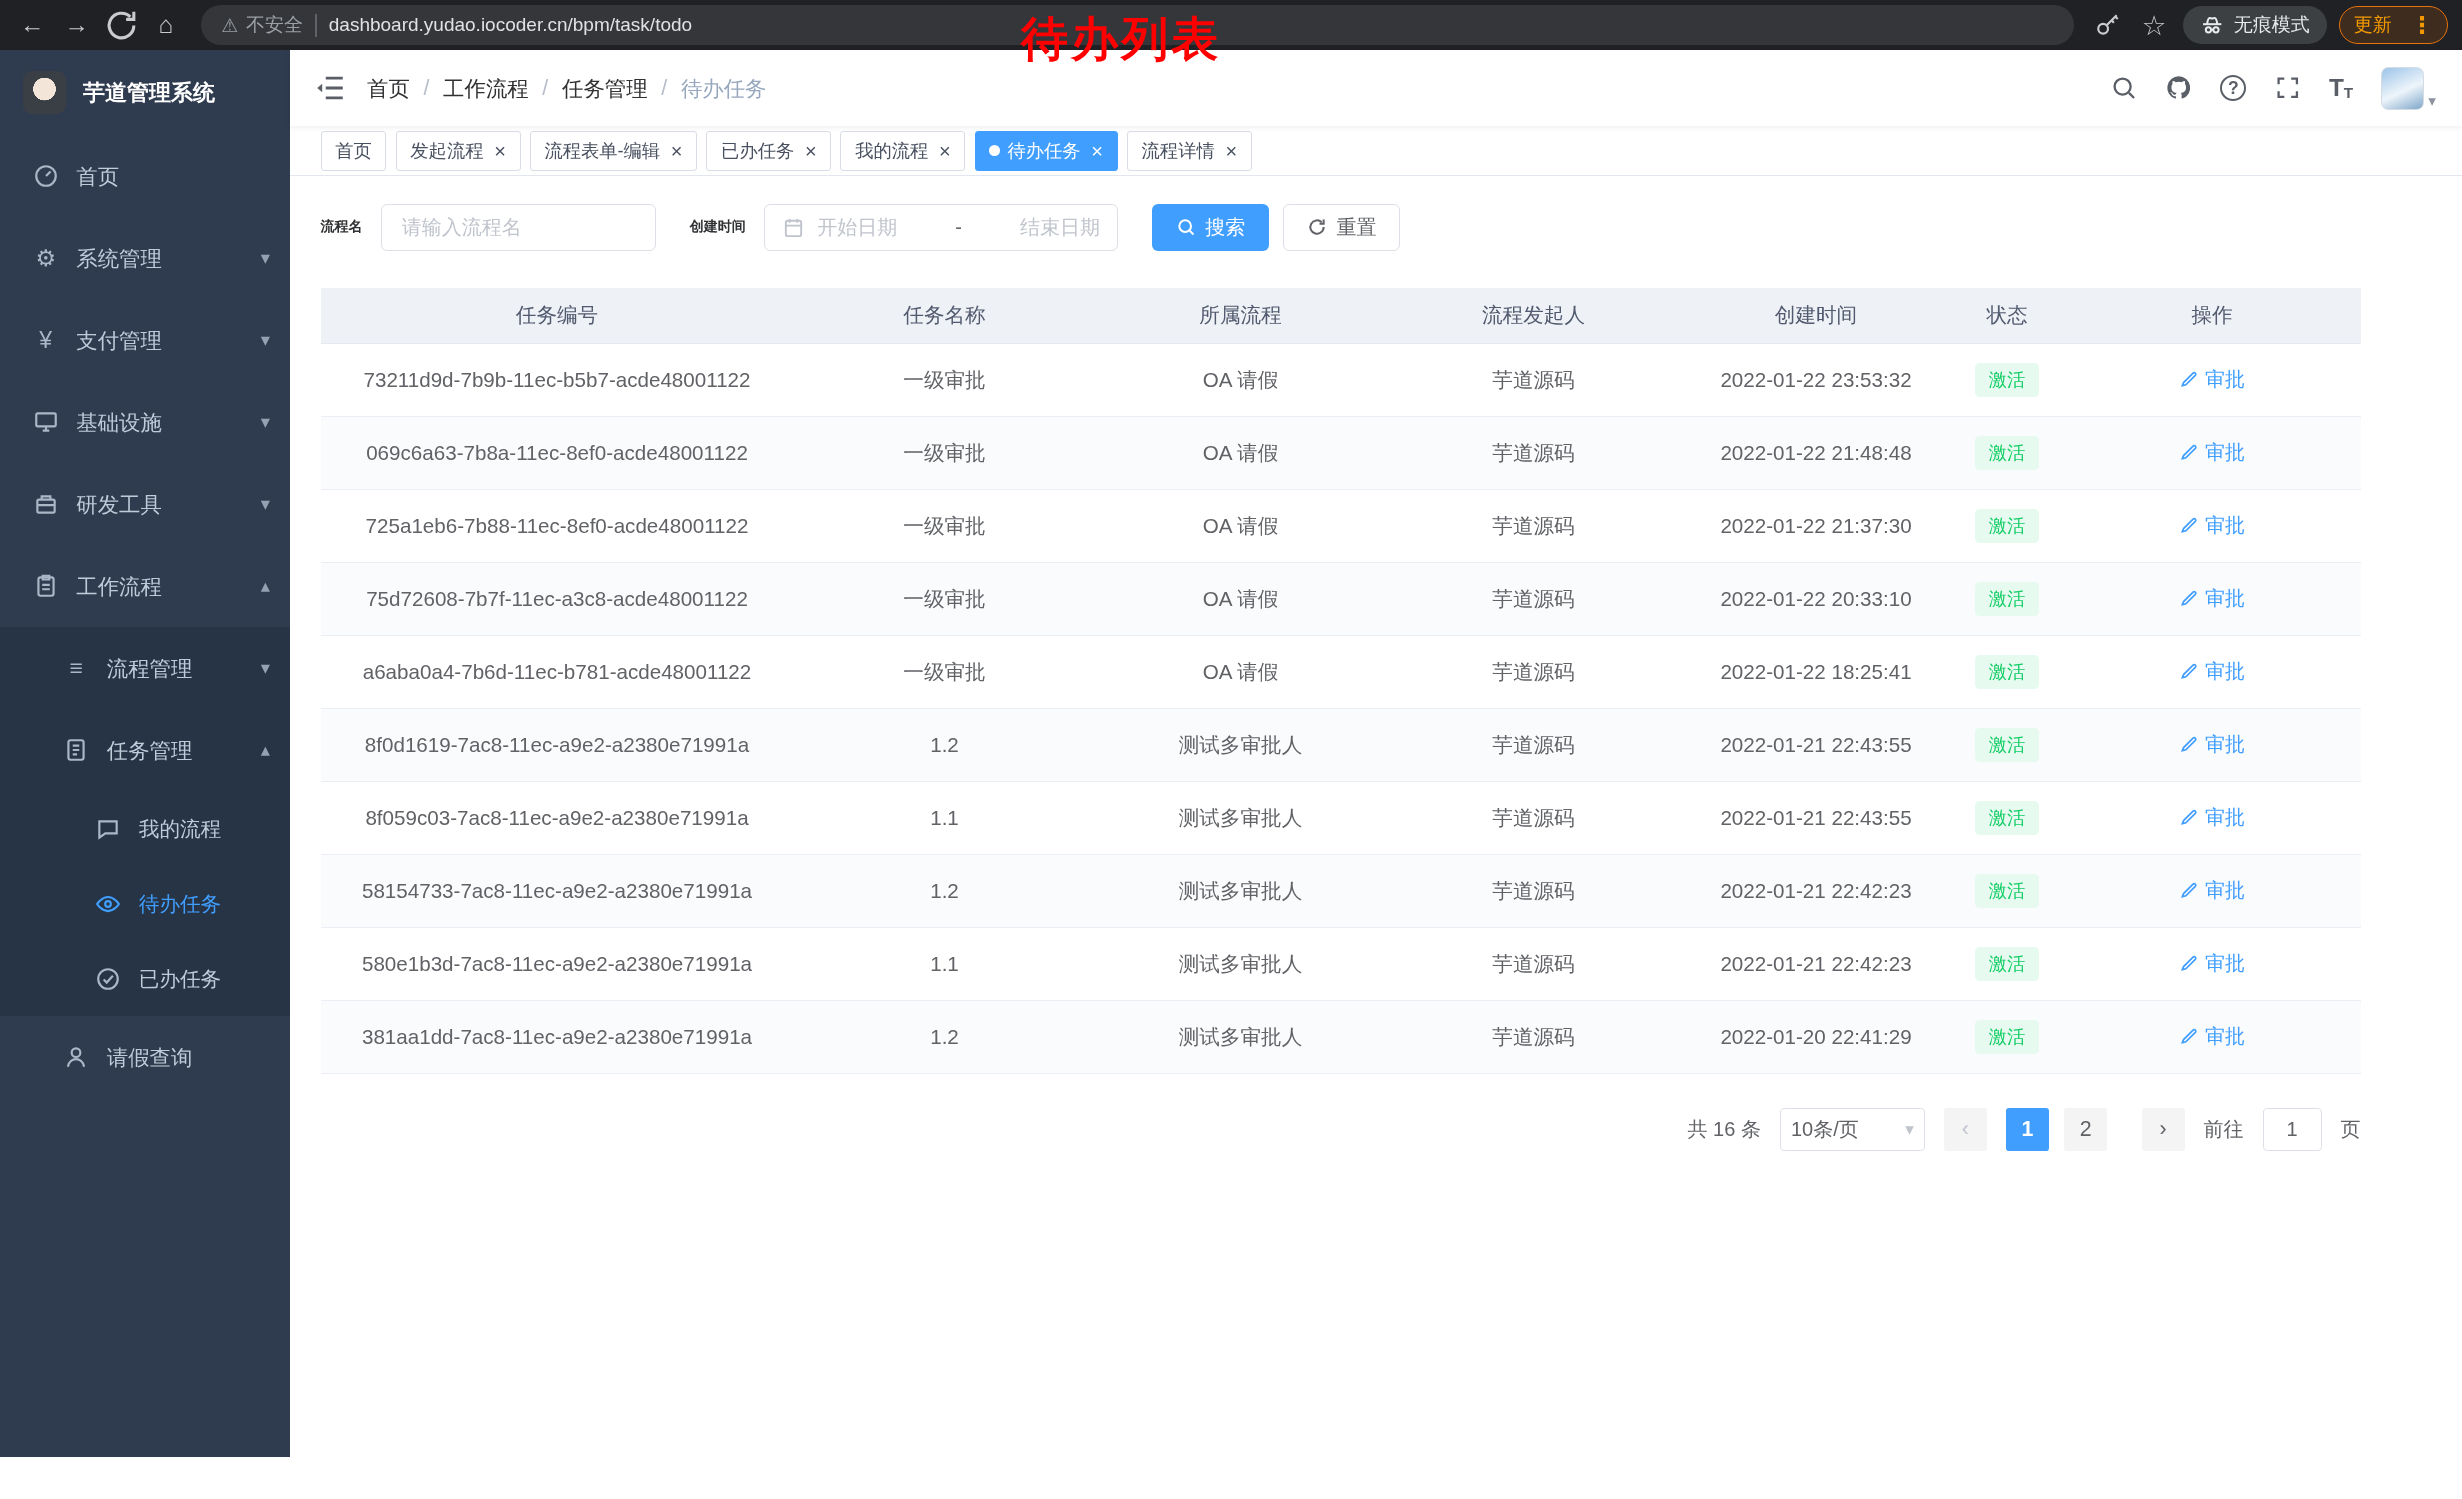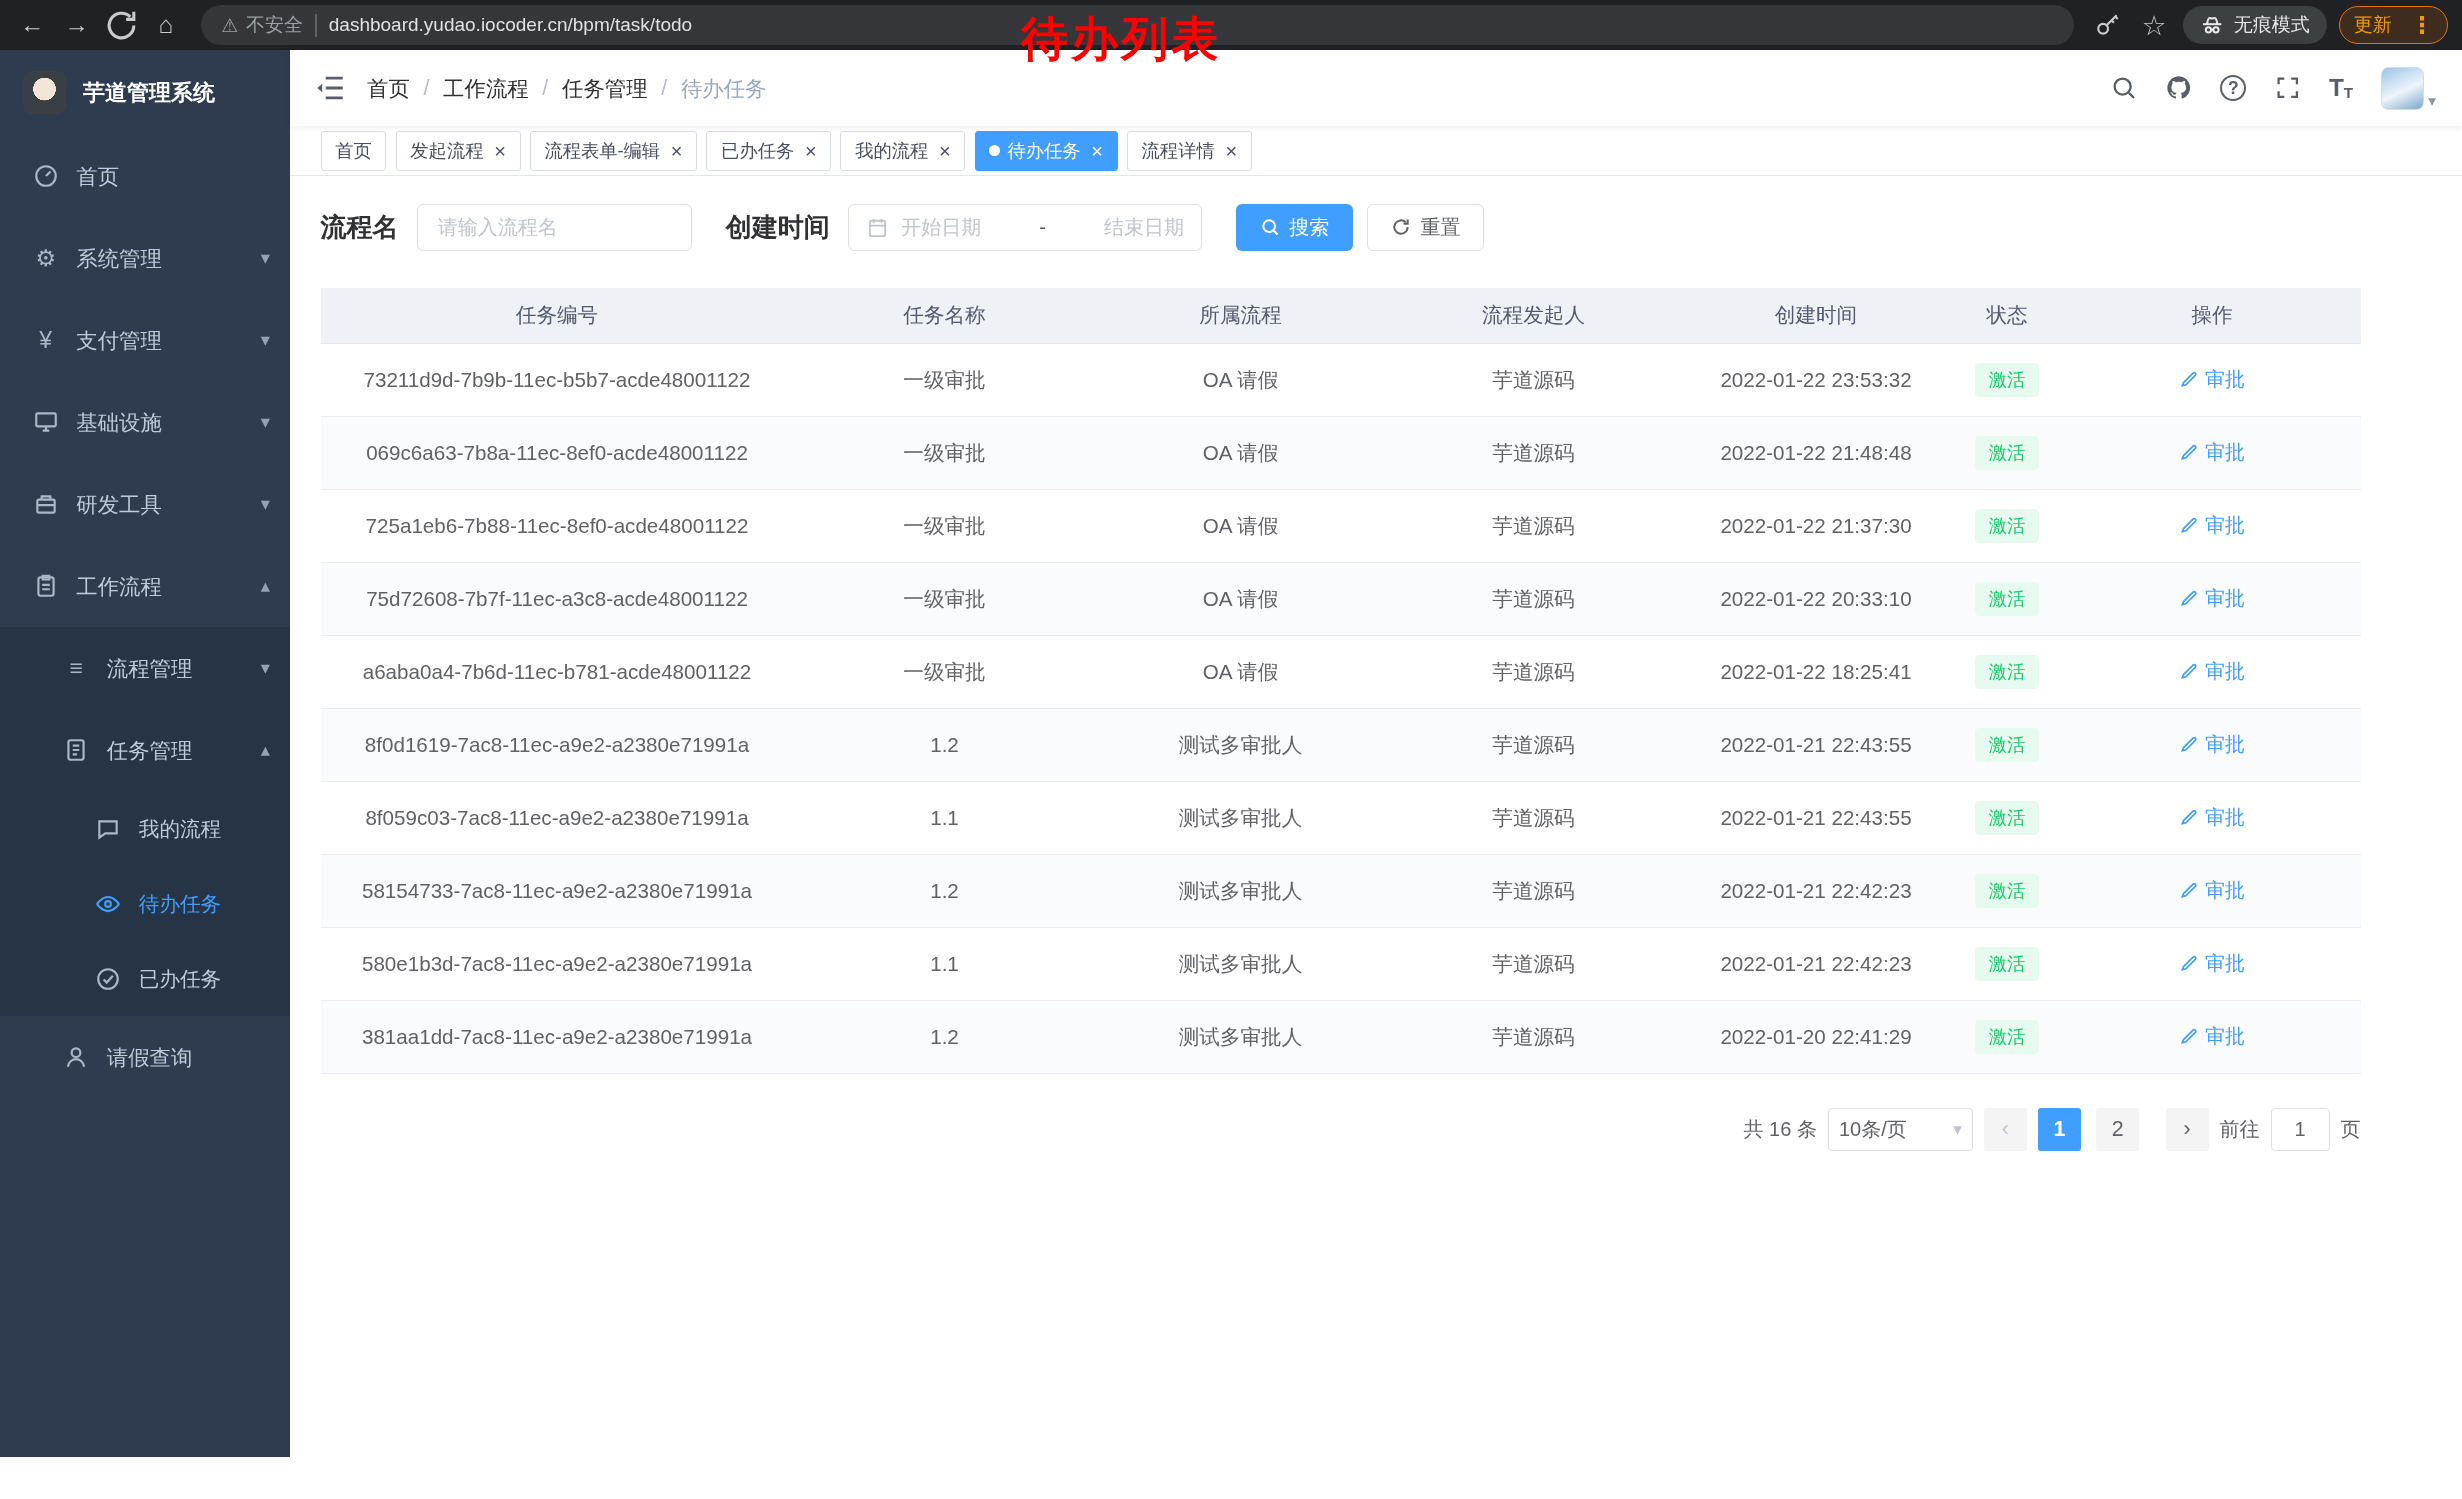--- a/index.html
+++ b/index.html
@@ -58,41 +58,41 @@
   .avatar-caret{font-size:15.3px;color:#8d949e}
   
   .tags-bar{height:50px;display:flex;align-items:center;gap:9.2px;padding:0 30.5px;background:#fff;border-bottom:1.5px solid #e2e6ee;position:relative;z-index:2}
   .tab{height:40px;display:inline-flex;align-items:center;gap:7.6px;padding:0 13.7px;border:1.5px solid #d8dce5;border-radius:3.1px;background:#fff;color:#495060;font-size:18.3px;cursor:pointer;white-space:nowrap}
   .tab.active{background:#409eff;border-color:#409eff;color:#fff}
   .tab .dot{width:10.7px;height:10.7px;border-radius:50%;background:#fff}
   .tab .close{font-size:20px;line-height:1;margin-left:3.1px}
   
   .content{padding:27.5px 0 0 30.5px}
   .filter-row{display:flex;align-items:center;margin-bottom:37px}
-  .f-label{font-size:26px;font-weight:700;color:#303133;margin-right:18.3px;white-space:nowrap}
+  .f-label{font-size:14px;font-weight:700;color:#303133;margin-right:18.3px;white-space:nowrap}
   .f-input{width:275px;height:47px;border:1.5px solid #dcdfe6;border-radius:6.1px;padding:0 20px;font-size:20px;color:#606266;outline:none;margin-right:34px;font-family:inherit}
   .f-input::placeholder{color:#c0c4cc}
   .f-range{width:354px;height:47px;border:1.5px solid #dcdfe6;border-radius:6.1px;display:flex;align-items:center;gap:12.2px;padding:0 17px;margin-right:34px;font-size:20px;cursor:text}
   .f-range svg{width:23px;height:23px;color:#c0c4cc;flex:0 0 auto}
   .ph{color:#c0c4cc;white-space:nowrap}
   .range-sep{color:#606266;flex:1;text-align:center}
   .btn{height:47px;border-radius:6.1px;font-size:20px;display:inline-flex;align-items:center;gap:9.2px;padding:0 23px;cursor:pointer;border:1.5px solid transparent;font-family:inherit}
   .btn svg{width:20px;height:20px}
   .btn.primary{background:#409eff;color:#fff}
   .btn.plain{background:#fff;border-color:#dcdfe6;color:#606266;margin-left:14px}
   
   table.grid{width:2040px;border-collapse:collapse;table-layout:fixed;font-size:20.6px;color:#606266}
   table.grid th{background:#eef1f6;color:#515a6e;font-weight:400;height:56px;text-align:center;font-size:20.6px;border-bottom:1.5px solid #e6eaf0}
   table.grid td{height:73px;text-align:center;border-bottom:1.5px solid #ebeef5;white-space:nowrap;overflow:hidden}
   table.grid tbody tr:nth-child(even){background:#fafbfc}
   .status-tag{display:inline-block;background:#e7faf0;color:#13ce66;font-size:18.3px;line-height:1;padding:7.6px 13.7px;border-radius:4.6px}
   .action-link{color:#409eff;display:inline-flex;align-items:center;gap:6.1px;font-size:20px;cursor:pointer}
   .action-link svg{width:20px;height:20px}
   
-  .pagination{width:2040px;display:flex;justify-content:flex-end;align-items:center;gap:11px;margin-top:34px;font-size:20px;color:#606266}
+  .pagination{width:2040px;display:flex;justify-content:flex-end;align-items:center;gap:19px;margin-top:34px;font-size:20px;color:#606266}
   .page-size{width:145px;height:43px;border:1.5px solid #dcdfe6;border-radius:4.6px;display:flex;align-items:center;justify-content:space-between;padding:0 10px;cursor:pointer;background:#fff}
   .page-size .caret{color:#c0c4cc;font-size:17px}
   .pbtn{min-width:43px;height:43px;background:#f4f4f5;border-radius:3.1px;display:inline-flex;align-items:center;justify-content:center;font-size:21.4px;color:#606266;cursor:pointer;padding:0 4.6px}
   .pbtn.disabled{color:#c0c4cc;cursor:default}
   .pbtn.active{background:#409eff;color:#fff;font-weight:700}
   .goto-input{width:59px;height:43px;border:1.5px solid #dcdfe6;border-radius:4.6px;text-align:center;font-size:20px;color:#606266;outline:none;font-family:inherit}
 </style>
 </head>
 <body>
 

